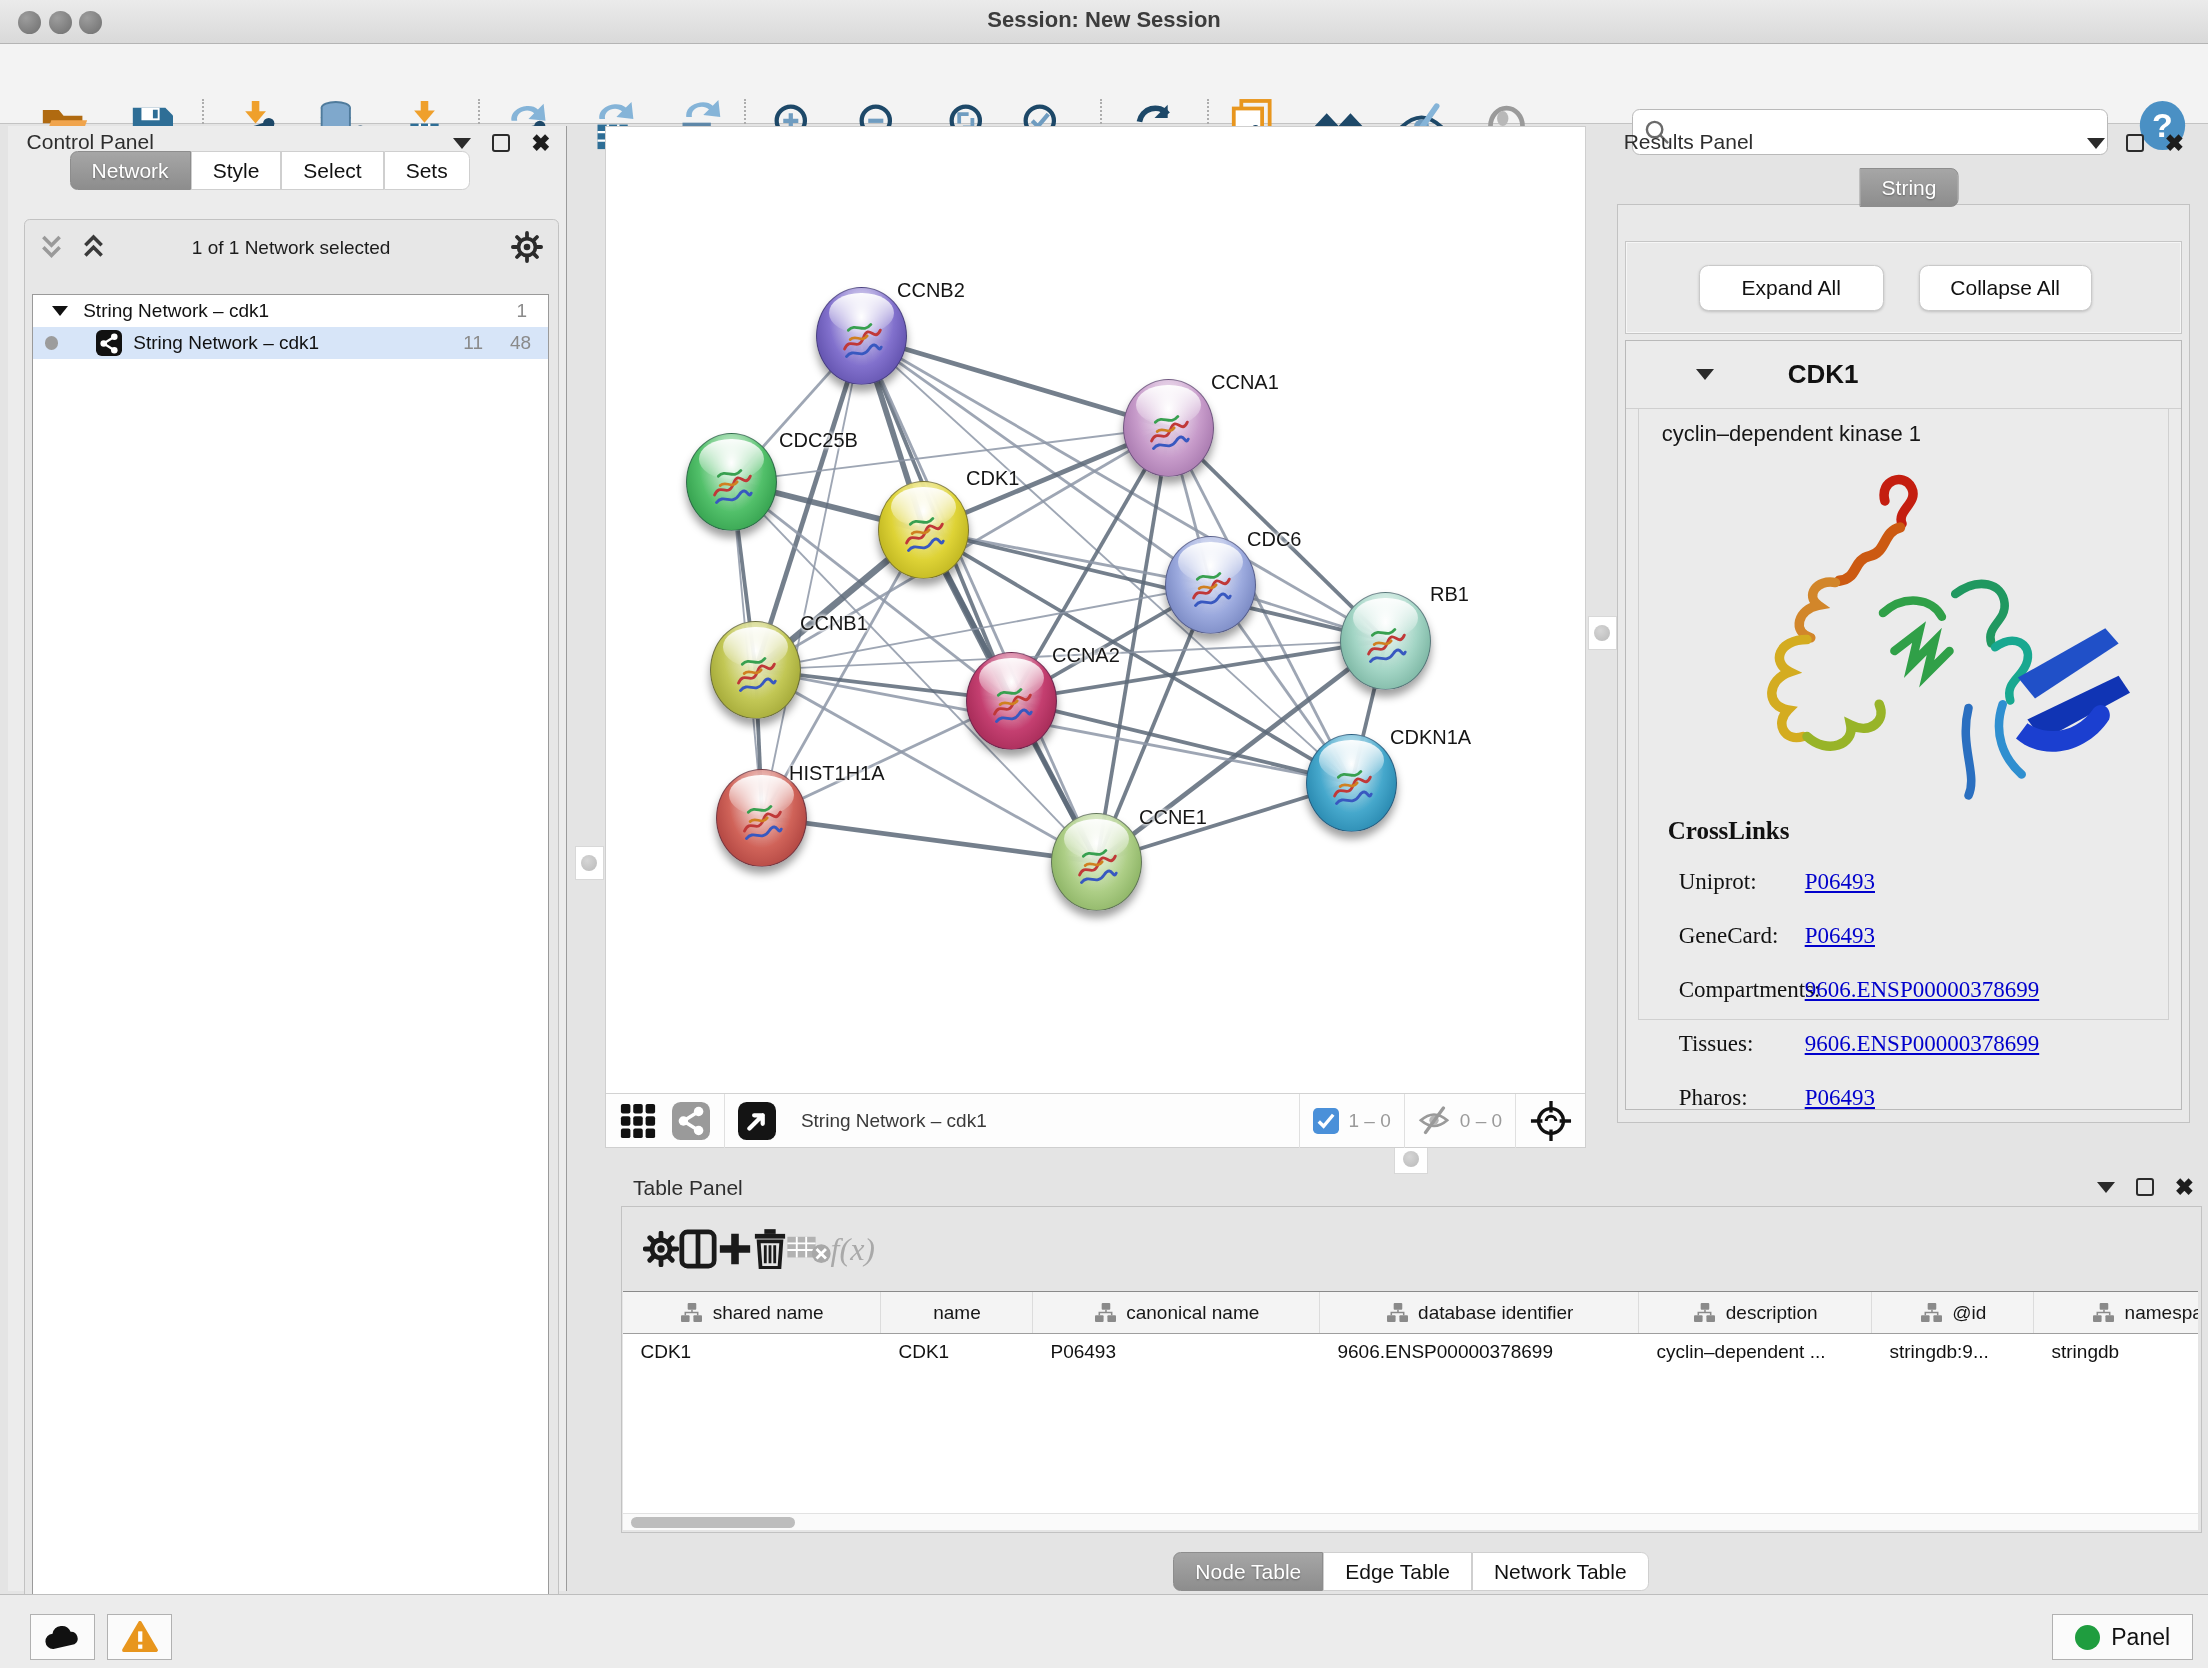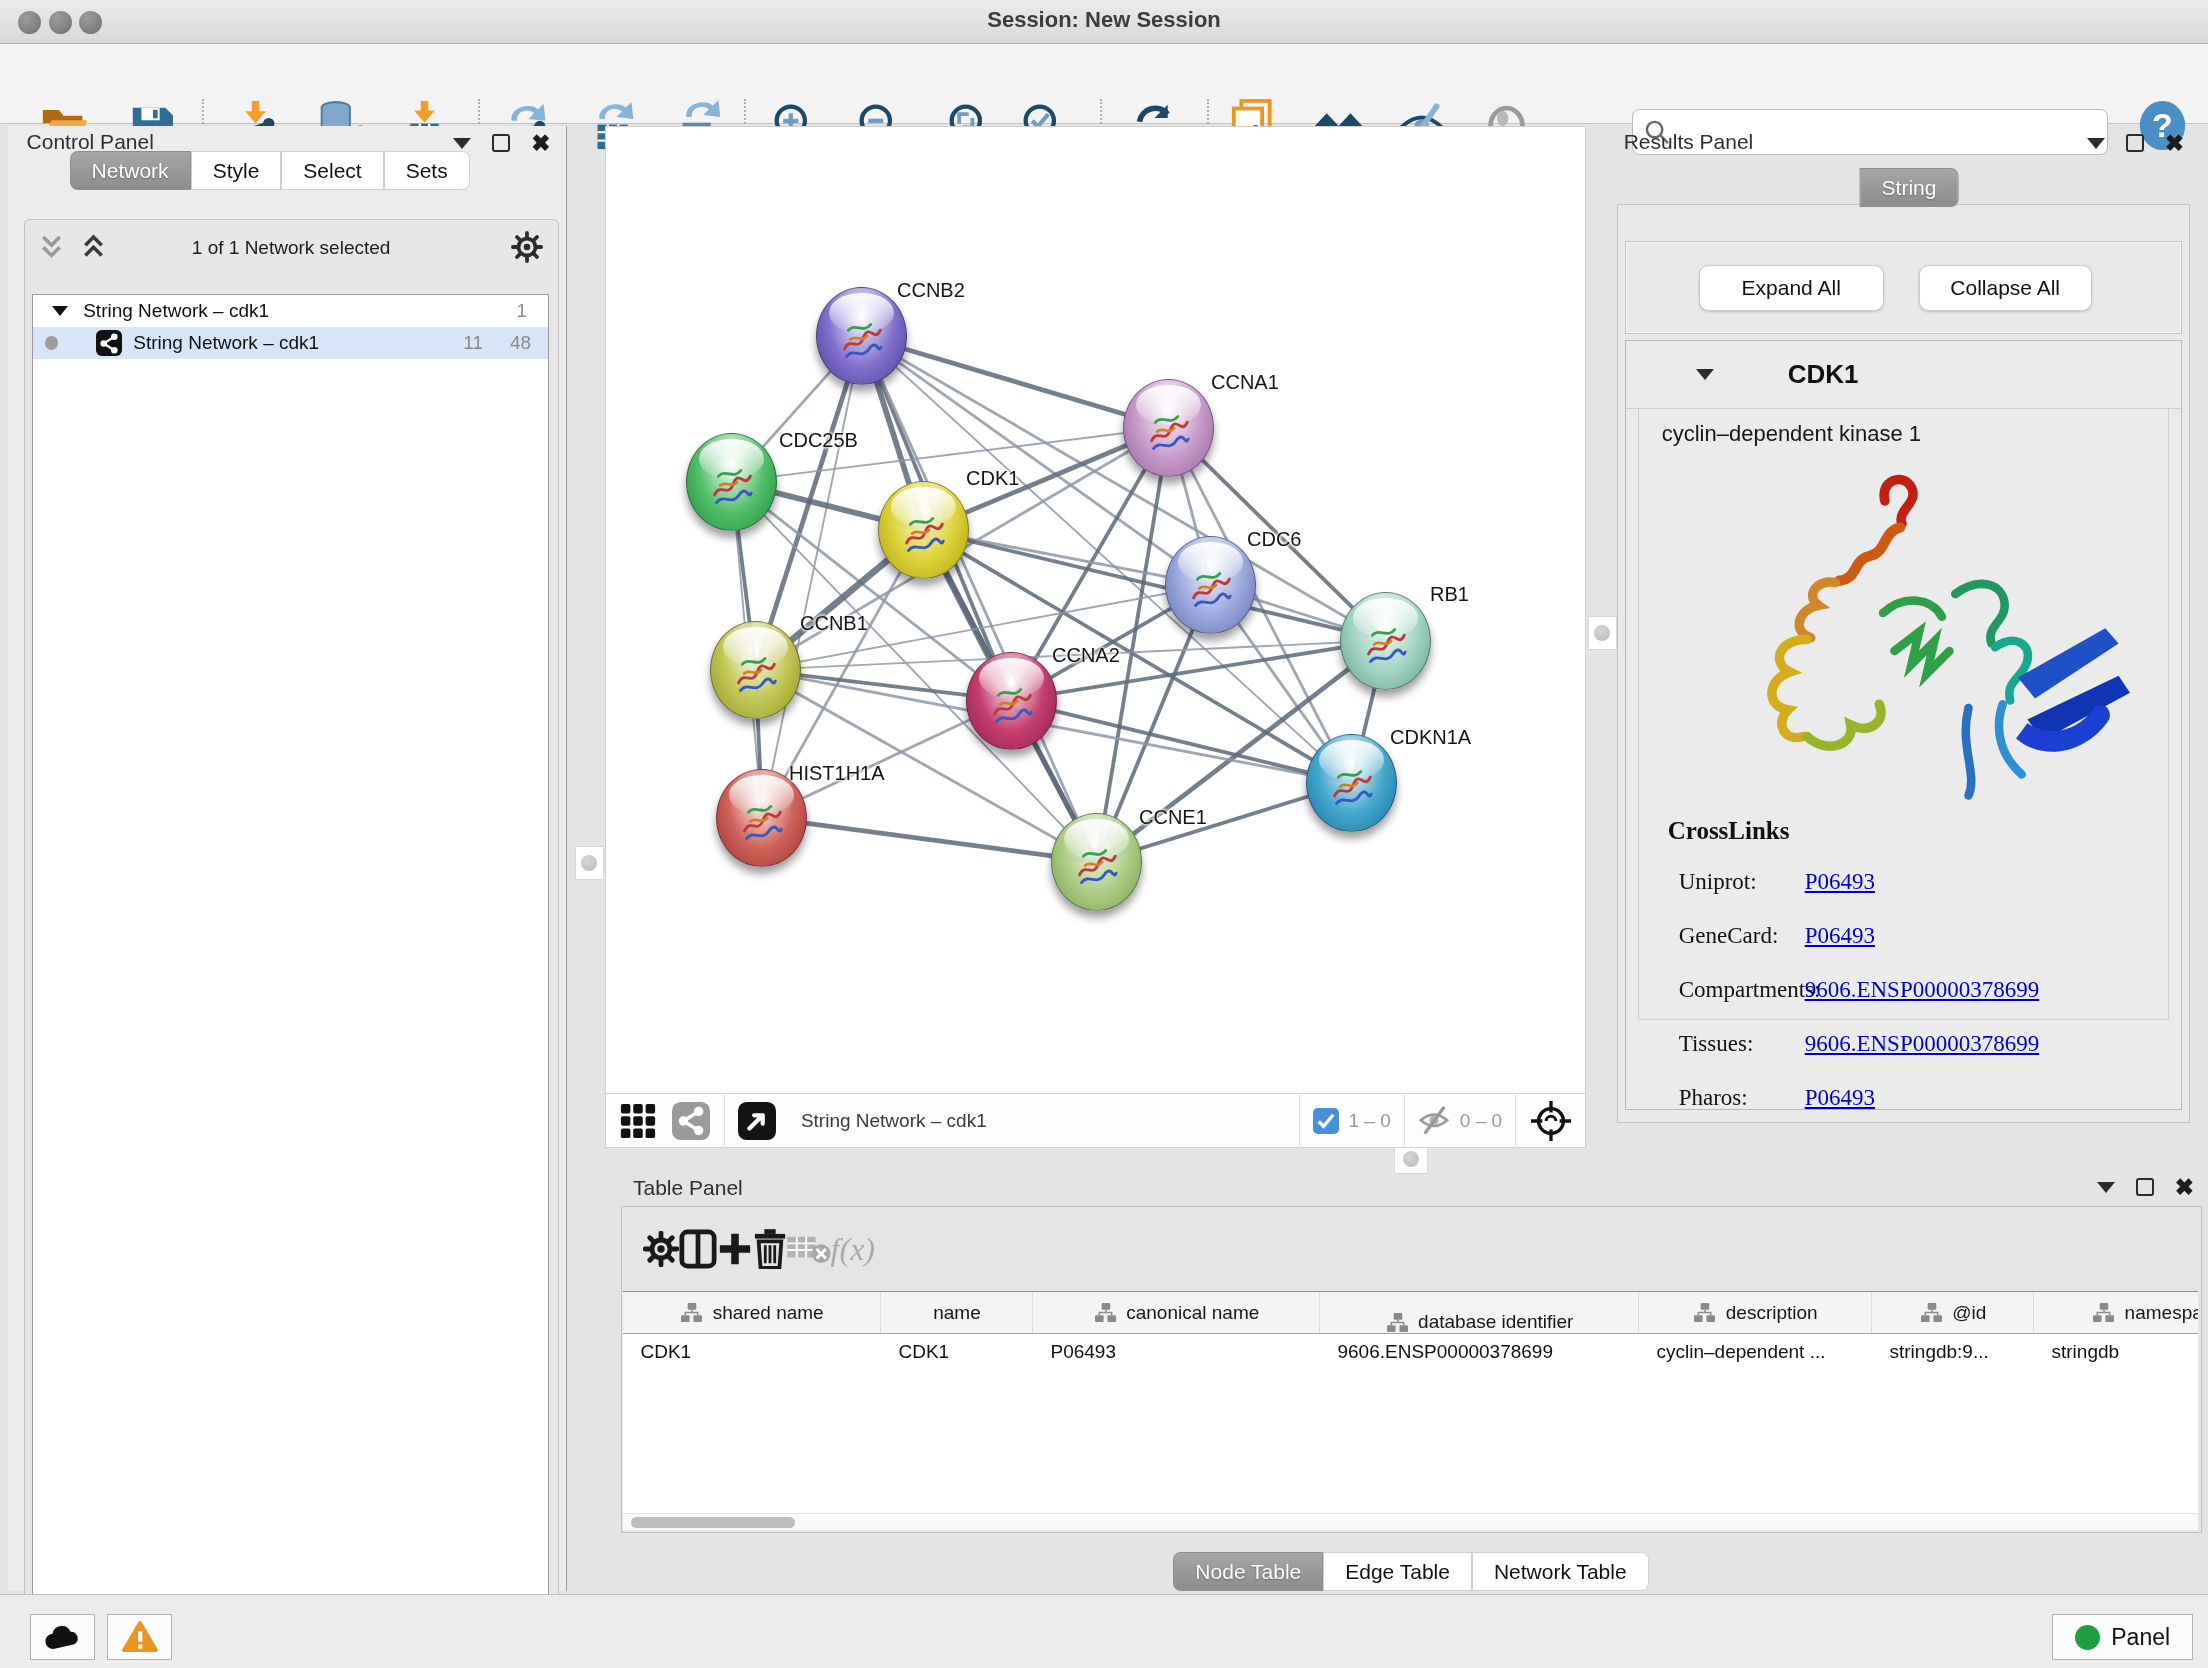--- a/index.html
+++ b/index.html
@@ -714,21 +714,21 @@
             <svg width="23" height="21" viewBox="0 0 24 22">
               <g fill="#8a8a8a">
                 <rect x="8" y="1" width="9" height="7" rx="1"></rect>
                 <rect x="1" y="14" width="9" height="7" rx="1"></rect>
                 <rect x="14" y="14" width="9" height="7" rx="1"></rect>
               </g>
               <path d="M12.5 8 v3 M5.5 14 v-3 h13 v3" stroke="#8a8a8a" stroke-width="1.6" fill="none"></path>
             </svg>
             <span>canonical name</span>
           </div>
-          <div class="th-cell" style="width: 319px; align-items: flex-end;">
+          <div class="th-cell" style="width: 319px;">
             <svg width="23" height="21" viewBox="0 0 24 22">
               <g fill="#8a8a8a">
                 <rect x="8" y="1" width="9" height="7" rx="1"></rect>
                 <rect x="1" y="14" width="9" height="7" rx="1"></rect>
                 <rect x="14" y="14" width="9" height="7" rx="1"></rect>
               </g>
               <path d="M12.5 8 v3 M5.5 14 v-3 h13 v3" stroke="#8a8a8a" stroke-width="1.6" fill="none"></path>
             </svg>
             <span>database identifier</span>
           </div>

